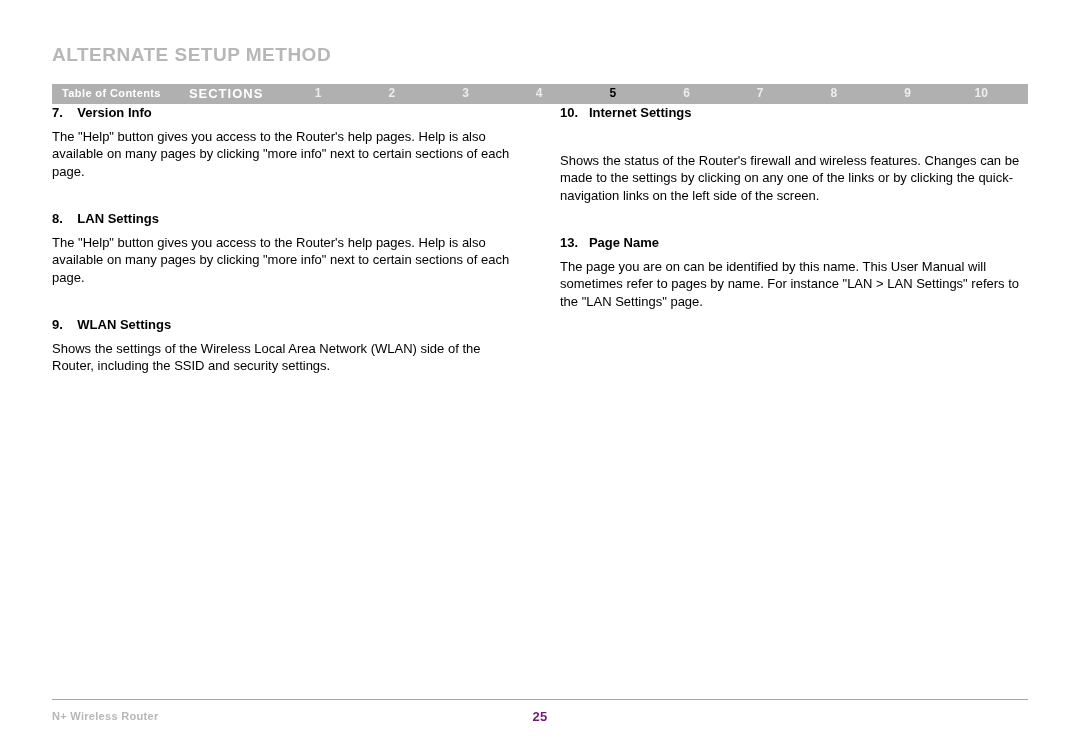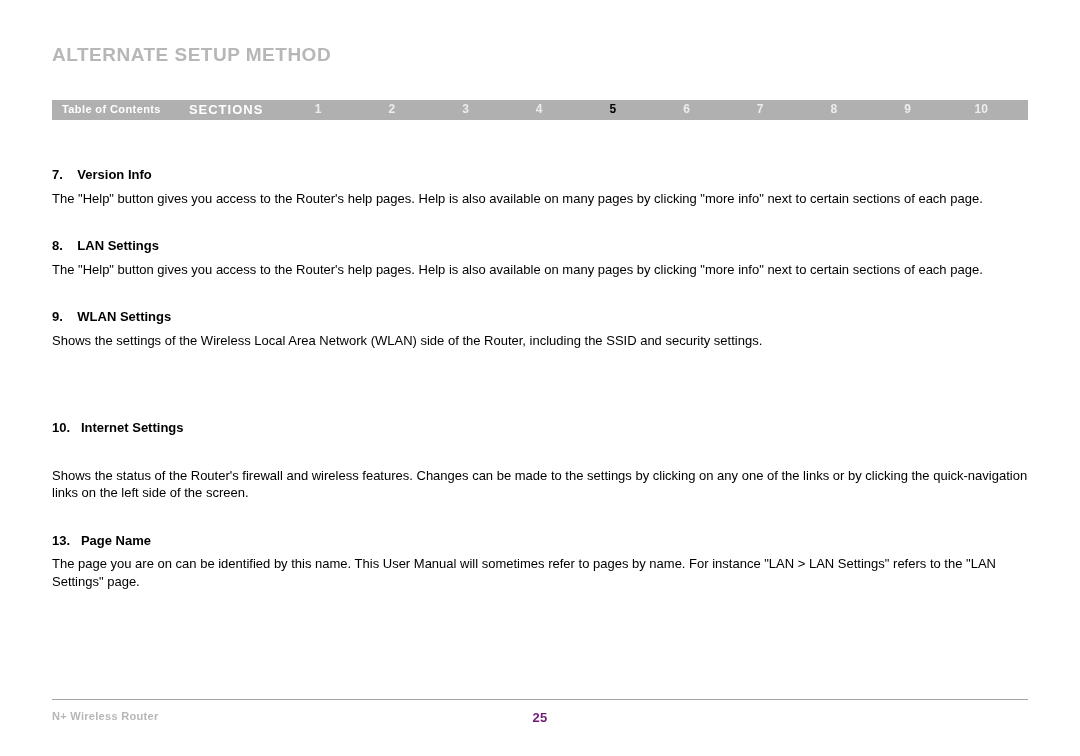--- a/index.html
+++ b/index.html
@@ -15,21 +15,21 @@
     padding:44px 52px 0 52px;
     box-sizing:border-box;
     width:100%;height:100%;
     position:relative;
   }
   .title{
     font-size:19px;
     font-weight:bold;
     letter-spacing:0.5px;
     color:#b7b7b7;
-    margin:0 0 34px 0;
+    margin:0 0 18px 0;
   }
   .navbar{
     background:#b0b0b0;
     height:20px;
     display:flex;
     align-items:center;
     font-size:11px;
     color:#fff;
     font-weight:bold;
     padding:0 0 2px 10px;
@@ -60,24 +60,22 @@
     font-weight:bold;
     text-align:center;
     flex:1;
   }
   .section-nums span.current{
     color:#000;
   }
   .content{
     display:flex;
     gap:40px;
-    margin-top:46px;
     font-size:13px;
     line-height:1.35;
-    flex-direction:column;
   }
   .col{
     flex:1;
     min-width:0;
   }
   .item{
     margin-bottom:30px;
   }
   .item-head{
     font-weight:bold;
@@ -91,20 +89,21 @@
   }
   .hr{
     border:none;
     border-top:1px solid #000;
     margin:0 0 10px 0;
     opacity:.35;
   }
   .footer-row{
     display:flex;
     justify-content:space-between;
+    align-items:center;
     font-size:11px;
     color:#b7b7b7;
     font-weight:bold;
     letter-spacing:.3px;
   }
   .page-num{
     position:absolute;
     left:50%;
     transform:translateX(-50%);
     color:#701a75;

